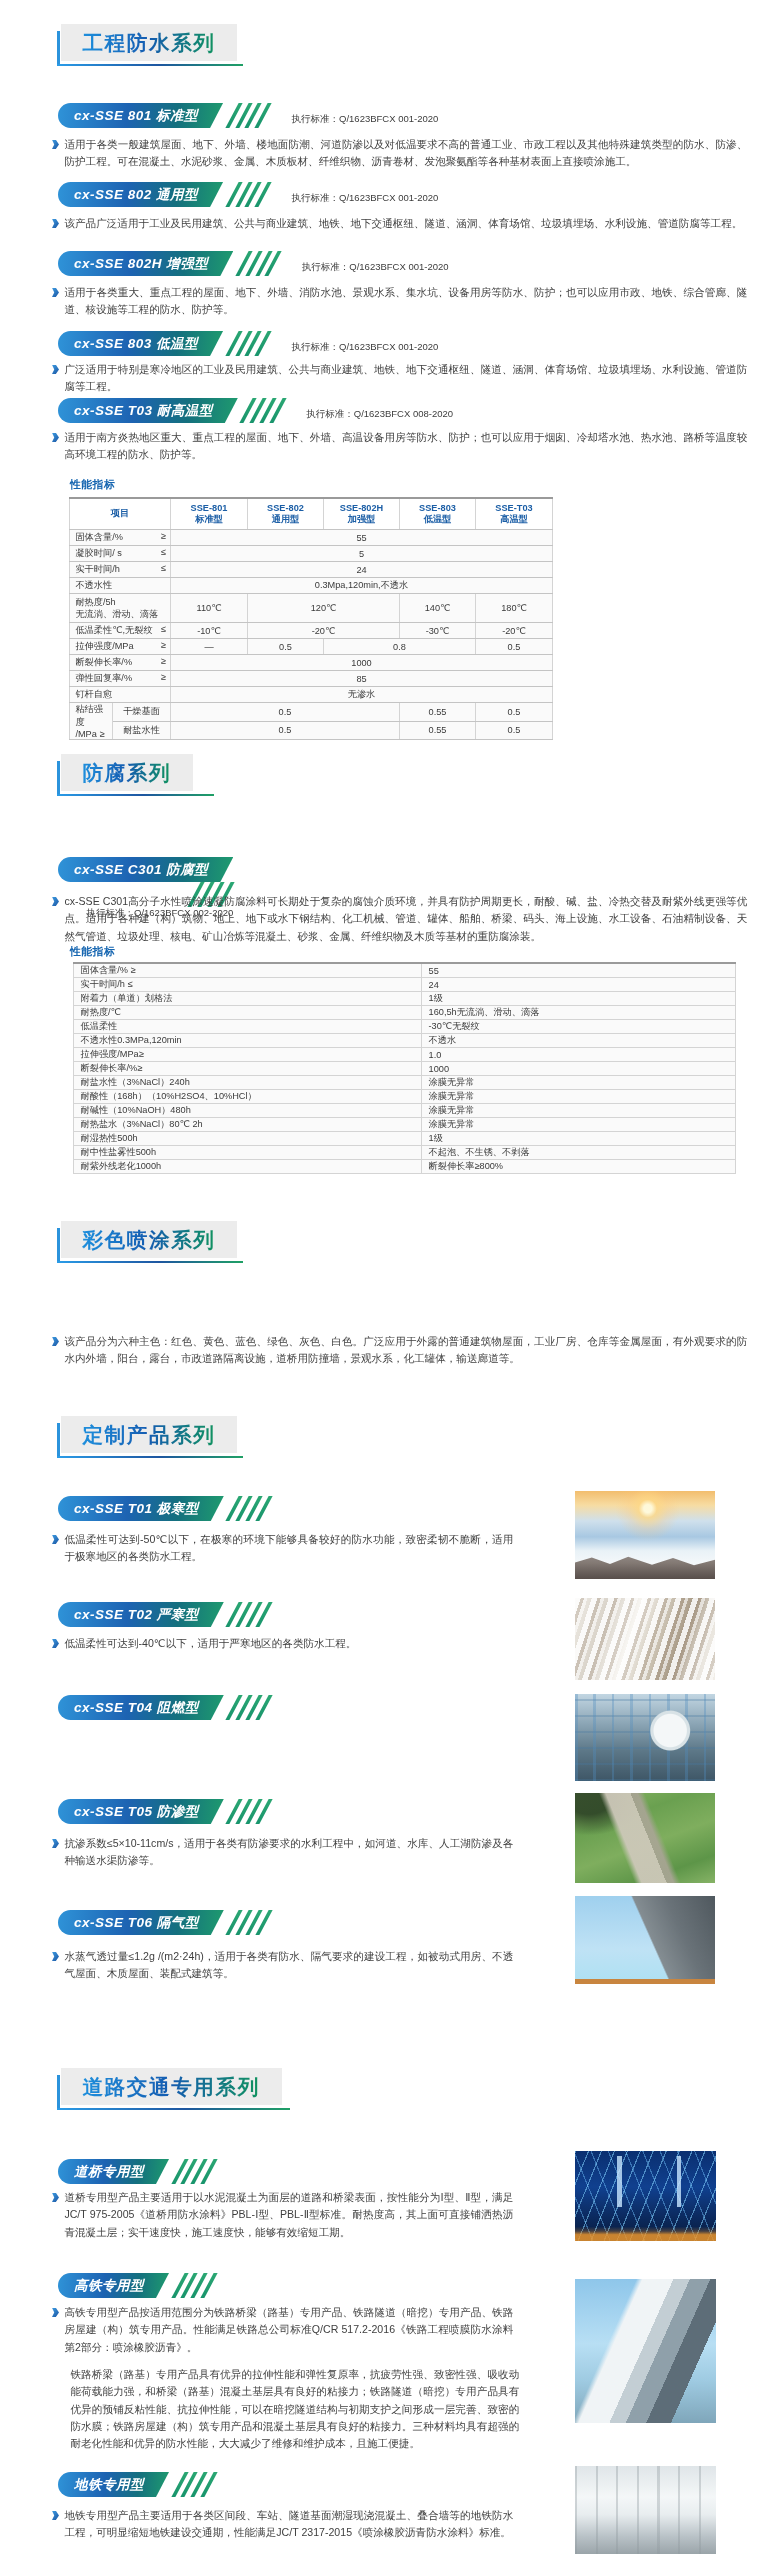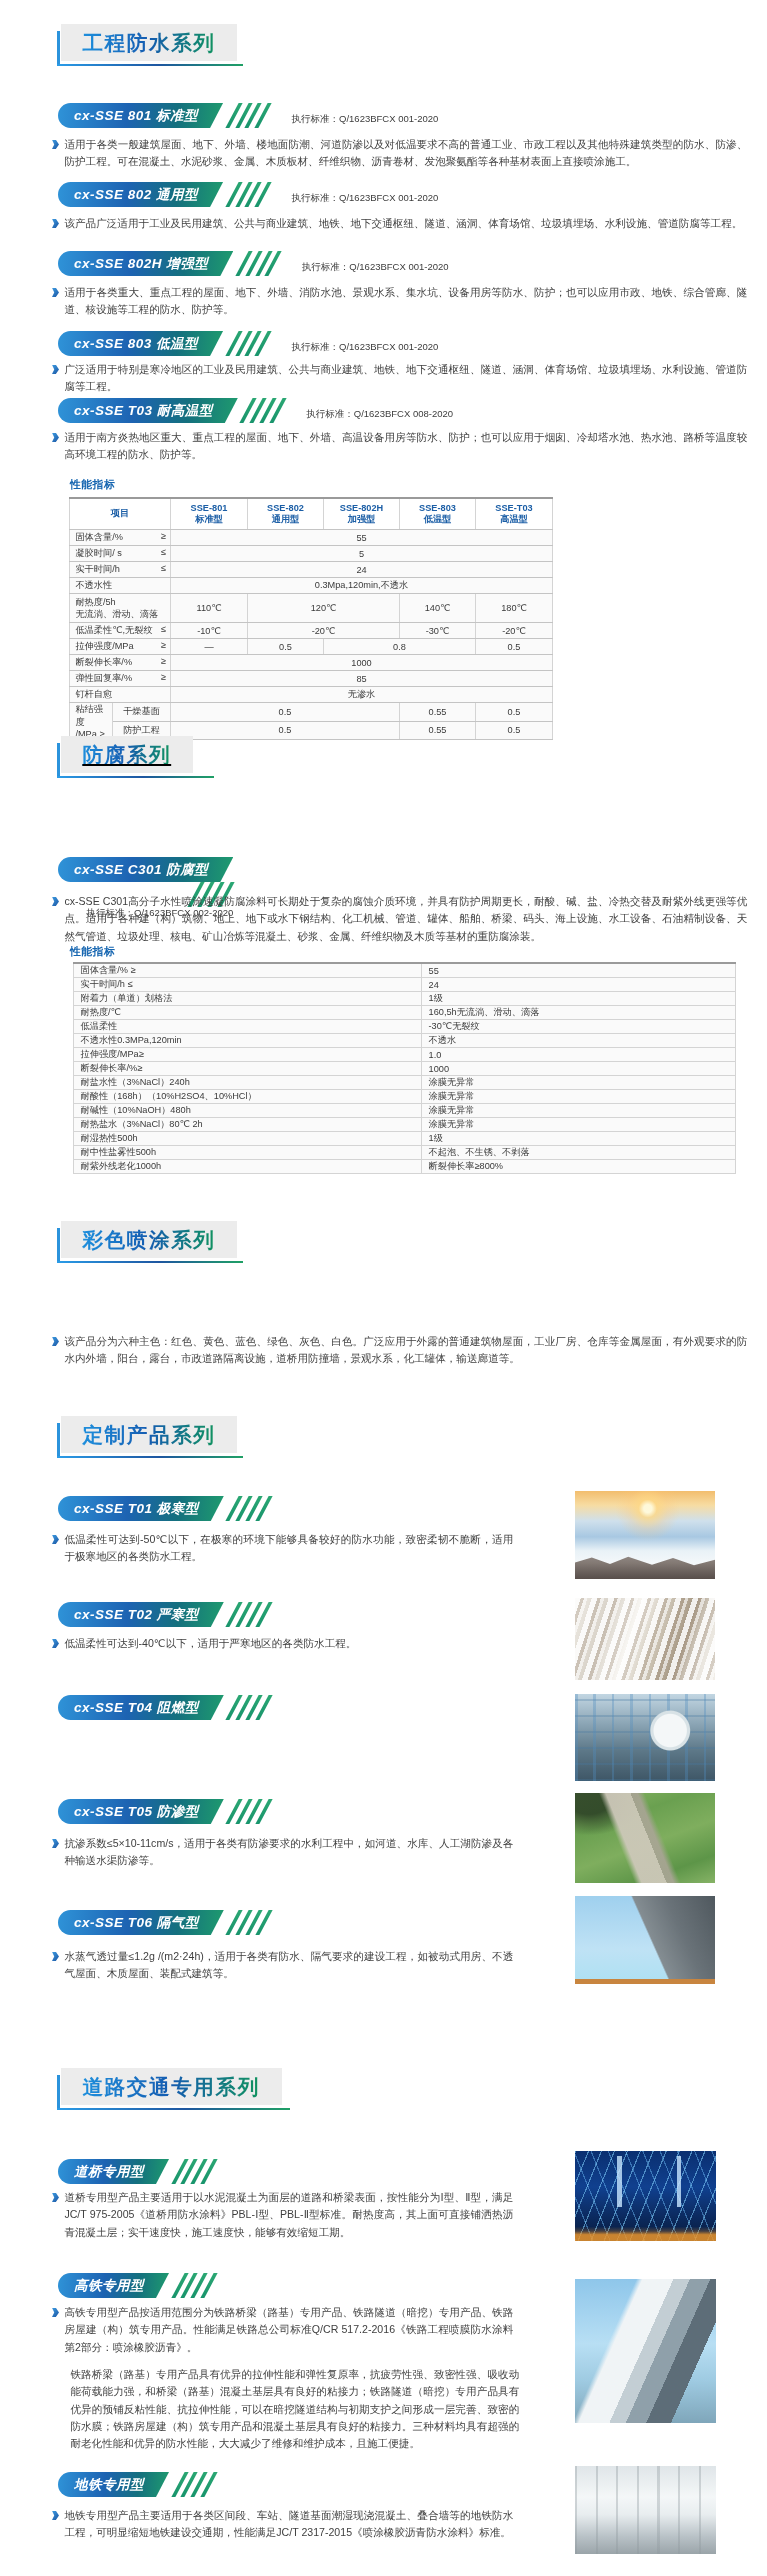--- a/index.html
+++ b/index.html
@@ -248,29 +248,29 @@
       <td colspan="5">无渗水</td>
     </tr>
     <tr>
       <td rowspan="2" class="lbl"><span>粘结强度</span><br><span>/MPa ≥</span></td>
       <td>干燥基面</td>
       <td colspan="3">0.5</td>
       <td>0.55</td>
       <td>0.5</td>
     </tr>
     <tr>
-      <td>防护工程</td>
+      <td>耐盐水性</td>
       <td colspan="3">0.5</td>
       <td>0.55</td>
       <td>0.5</td>
     </tr>
   </tbody>
     </table>
 
-  <div class="sech" style="top:736px;text-decoration:underline;">
+  <div class="sech" style="top:754px;">
     <div class="bar"></div>
     <div class="box">
       <span class="title">防腐系列</span>
     </div>
     <div class="line" style="width:157px;"></div>
   </div>
 
   <div class="prow" style="top:857px;flex-direction:column;">
     <div class="pill">
         <span>cx-SSE C301 防腐型</span>

